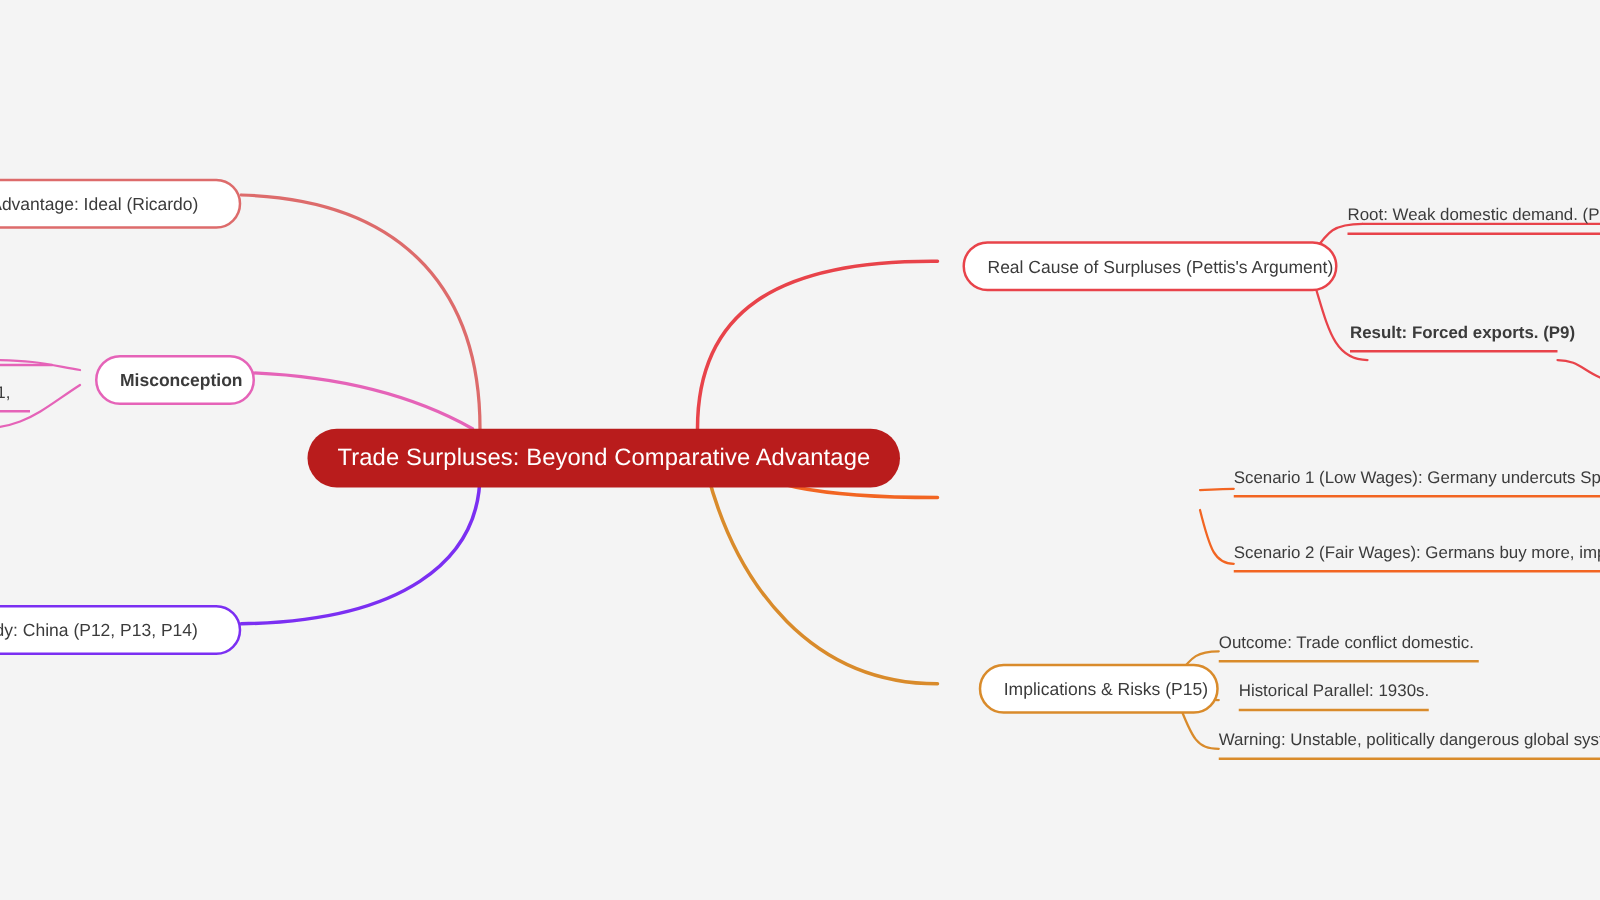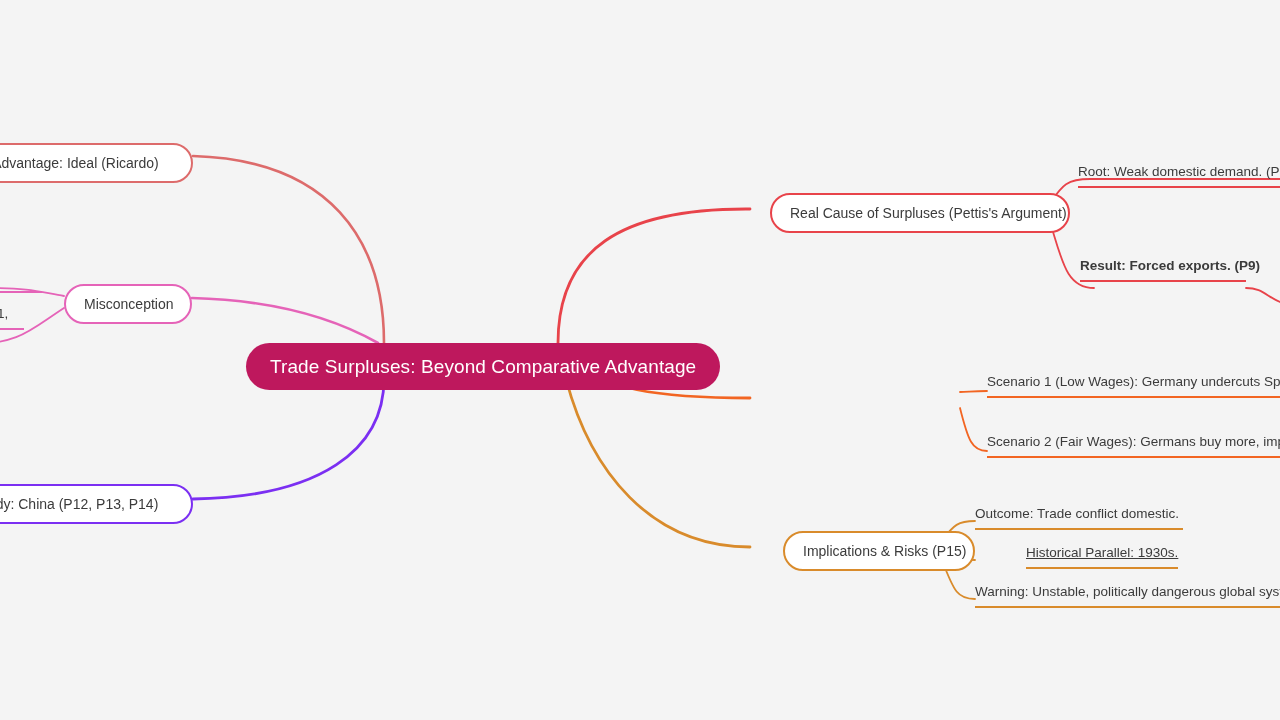--- a/index.html
+++ b/index.html
@@ -79,28 +79,28 @@
       <path d="M 1246 288 C 1262 288 1266 296 1280 302" stroke="#e8434a" stroke-width="1.8" fill="none" stroke-linecap="round"></path>
       <path d="M 1090 179 L 1280 179" stroke="#e8434a" stroke-width="1.8" fill="none" stroke-linecap="round"></path>
       <path d="M 566 356 C 600 390 660 398 750 398" stroke="#f26522" stroke-width="2.8" fill="none" stroke-linecap="round"></path>
       <path d="M 960 392 C 968 392 972 391 987 391" stroke="#f26522" stroke-width="1.8" fill="none" stroke-linecap="round"></path>
       <path d="M 960 408 C 968 440 972 451 987 451" stroke="#f26522" stroke-width="1.8" fill="none" stroke-linecap="round"></path>
       <path d="M 566 379 C 590 470 650 547 750 547" stroke="#d98b2b" stroke-width="2.8" fill="none" stroke-linecap="round"></path>
       <path d="M 942 540 C 954 525 958 521 975 521" stroke="#d98b2b" stroke-width="1.8" fill="none" stroke-linecap="round"></path>
       <path d="M 942 549 C 954 558 958 560 975 560" stroke="#d98b2b" stroke-width="1.8" fill="none" stroke-linecap="round"></path>
       <path d="M 942 560 C 954 592 958 599 975 599" stroke="#d98b2b" stroke-width="1.8" fill="none" stroke-linecap="round"></path>
     </svg>
-<div class="node root-node" style="left: 246px; top: 343px; background: #be185d; color: rgb(255, 255, 255);">Trade Surpluses: Beyond Comparative Advantage</div>
+<div class="node root-node" style="left: 246px; top: 343px; background: #b91c1c; color: rgb(255, 255, 255);">Trade Surpluses: Beyond Comparative Advantage</div>
     <div class="node branch-node" style="left: -60px; top: 143px; border-color: rgb(221, 107, 107); width: 253px;">ve Advantage: Ideal (Ricardo)</div>
-    <div class="node branch-node" style="left: 64px; top: 284px; border-color: rgb(229, 99, 184); width: 128px;">Misconception</div>
+    <div class="node branch-node" style="left: 76px; top: 284px; border-color: rgb(229, 99, 184); width: 128px; font-weight: bold;">Misconception</div>
     <div class="node leaf-node" style="left: -88px; top: 270px; border-bottom-color: rgb(229, 99, 184); width: 130px;">ntage.</div>
     <div class="node leaf-node" style="left: -12px; top: 307px; border-bottom-color: rgb(229, 99, 184); width: 36px;">P1,</div>
     <div class="node branch-node" style="left: -60px; top: 484px; border-color: rgb(123, 47, 242); width: 253px;">Study: China (P12, P13, P14)</div>
     <div class="node branch-node" style="left: 770px; top: 193px; border-color: rgb(232, 67, 74); width: 300px;">Real Cause of Surpluses (Pettis's Argument)</div>
     <div class="node leaf-node" style="left: 1078px; top: 165px; border-bottom-color: rgb(232, 67, 74); width: 230px;">Root: Weak domestic demand. (P</div>
     <div class="node leaf-node" style="left: 1080px; top: 259px; border-bottom-color: rgb(232, 67, 74); width: 166px; font-weight: bold;">Result: Forced exports. (P9)</div>
     <div class="node leaf-node" style="left: 987px; top: 375px; border-bottom-color: rgb(242, 101, 34); width: 300px;">Scenario 1 (Low Wages): Germany undercuts Spa</div>
     <div class="node leaf-node" style="left: 987px; top: 435px; border-bottom-color: rgb(242, 101, 34); width: 300px;">Scenario 2 (Fair Wages): Germans buy more, impo</div>
     <div class="node branch-node" style="left: 783px; top: 531px; border-color: rgb(217, 139, 43); width: 192px;">Implications &amp; Risks (P15)</div>
     <div class="node leaf-node" style="left: 975px; top: 507px; border-bottom-color: rgb(217, 139, 43); width: 208px;">Outcome: Trade conflict domestic.</div>
-    <div class="node leaf-node" style="left: 1026px; top: 546px; border-bottom-color: rgb(217, 139, 43); width: 152px; text-decoration: underline;">Historical Parallel: 1930s.</div>
+    <div class="node leaf-node" style="left: 991px; top: 546px; border-bottom-color: rgb(217, 139, 43); width: 152px;">Historical Parallel: 1930s.</div>
     <div class="node leaf-node" style="left: 975px; top: 585px; border-bottom-color: rgb(217, 139, 43); width: 313px;">Warning: Unstable, politically dangerous global syst</div>
   </div>
 
 </body></html>

